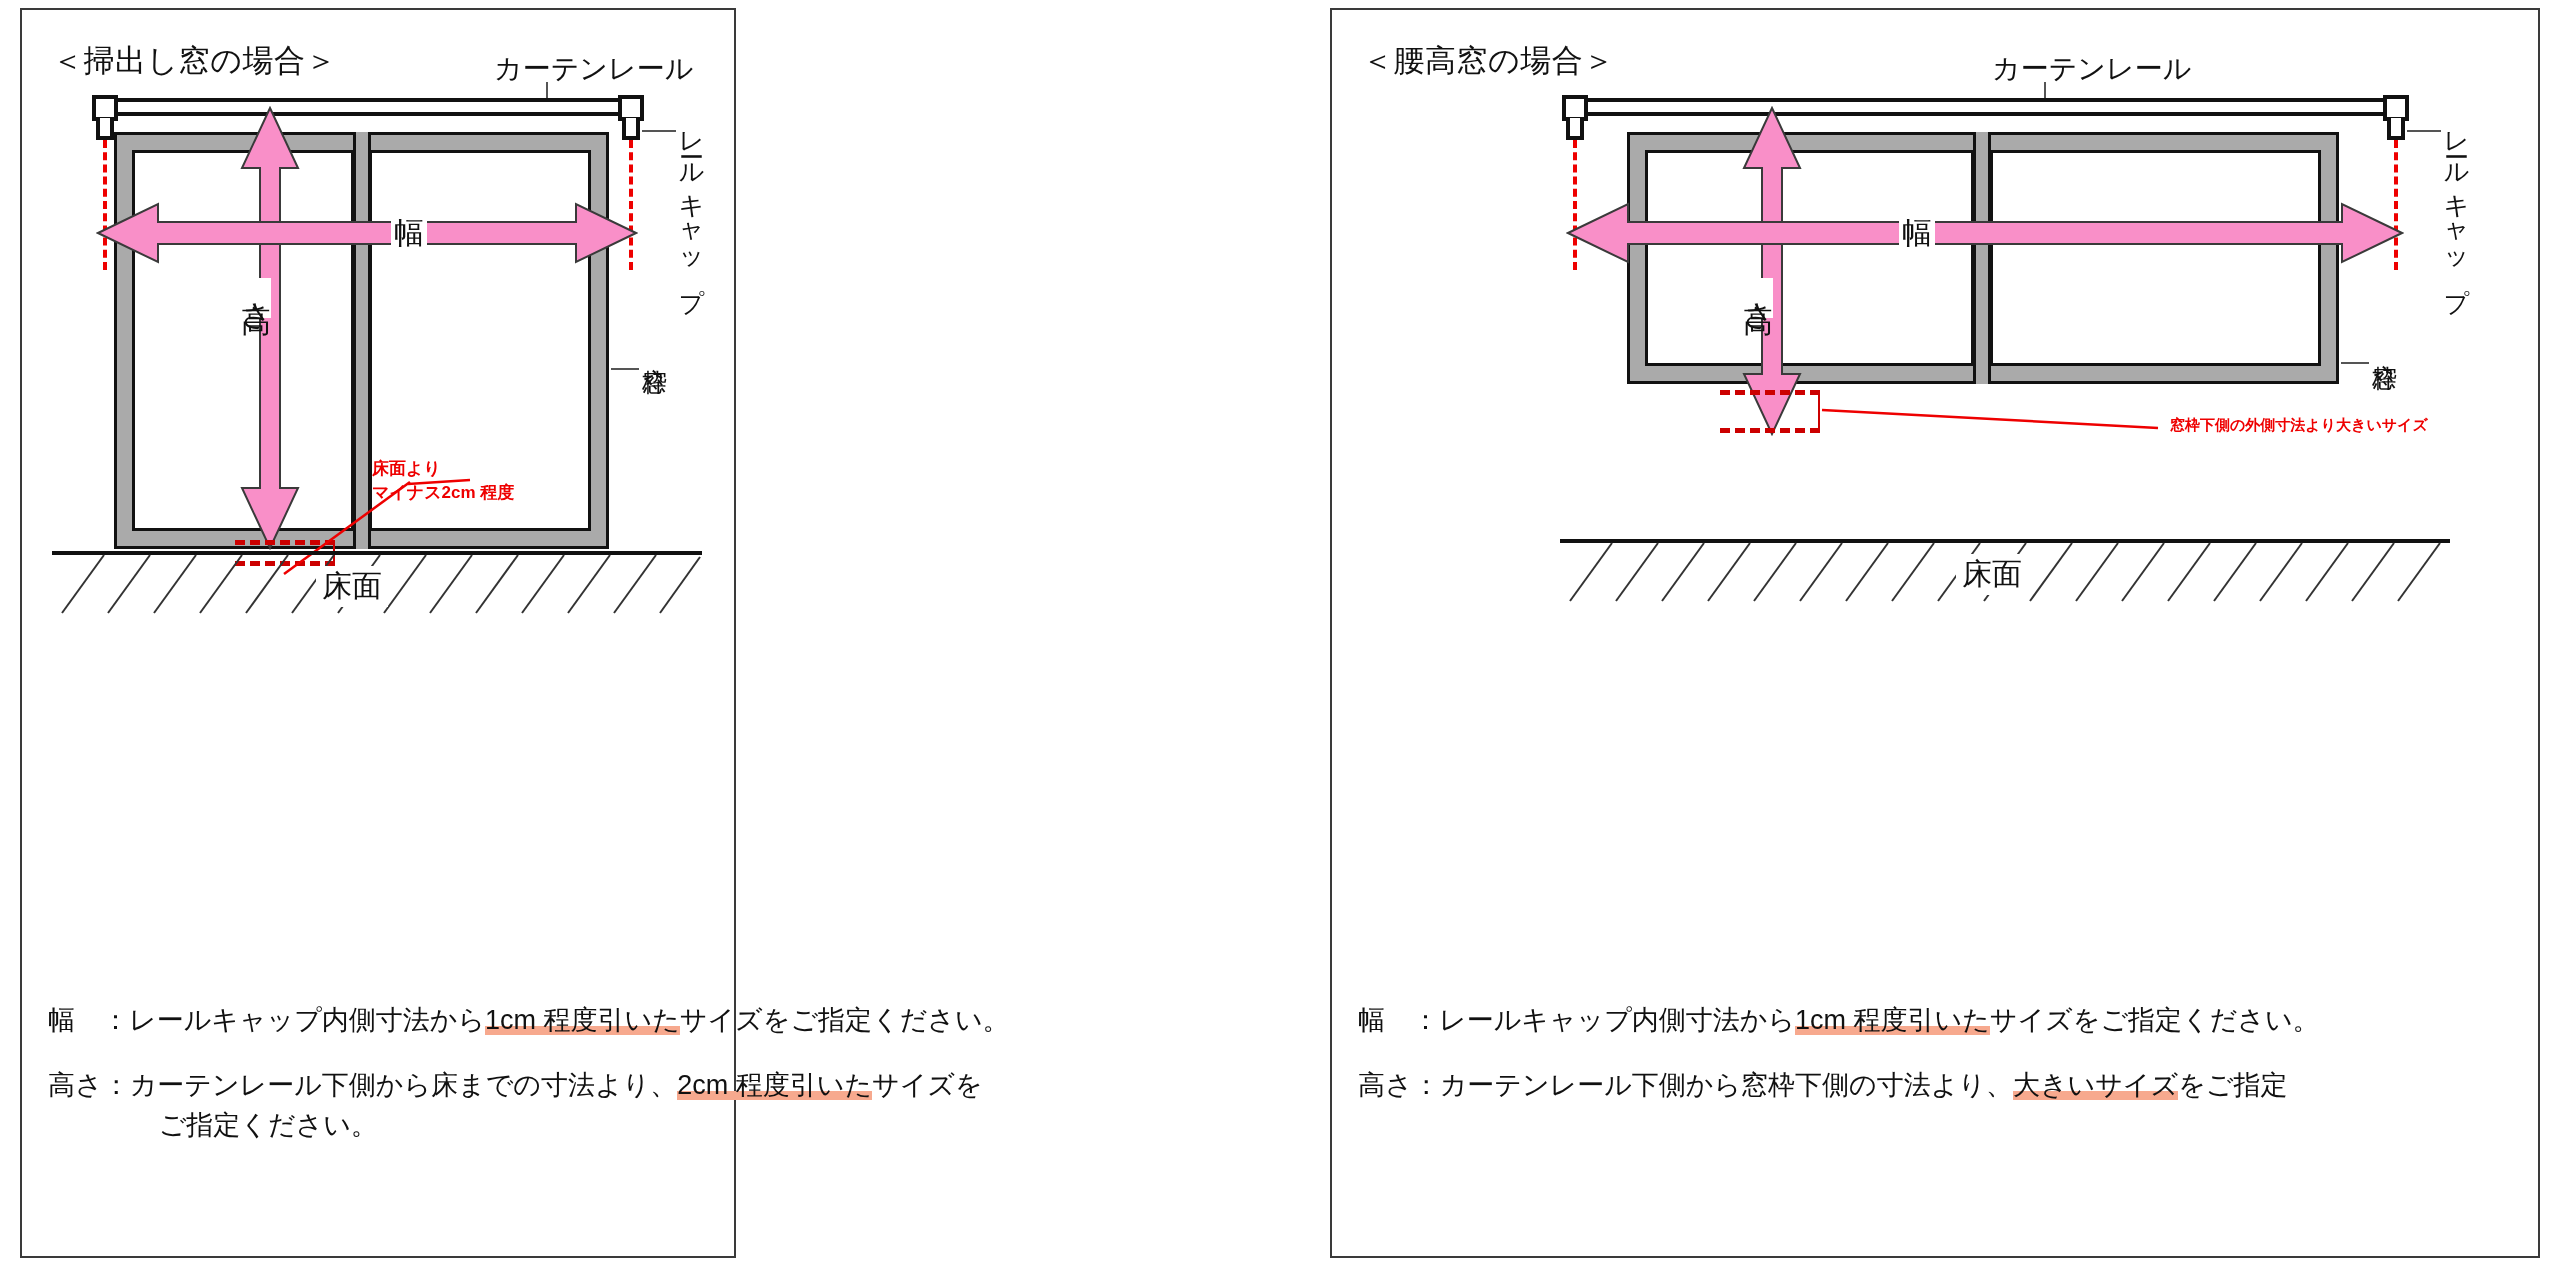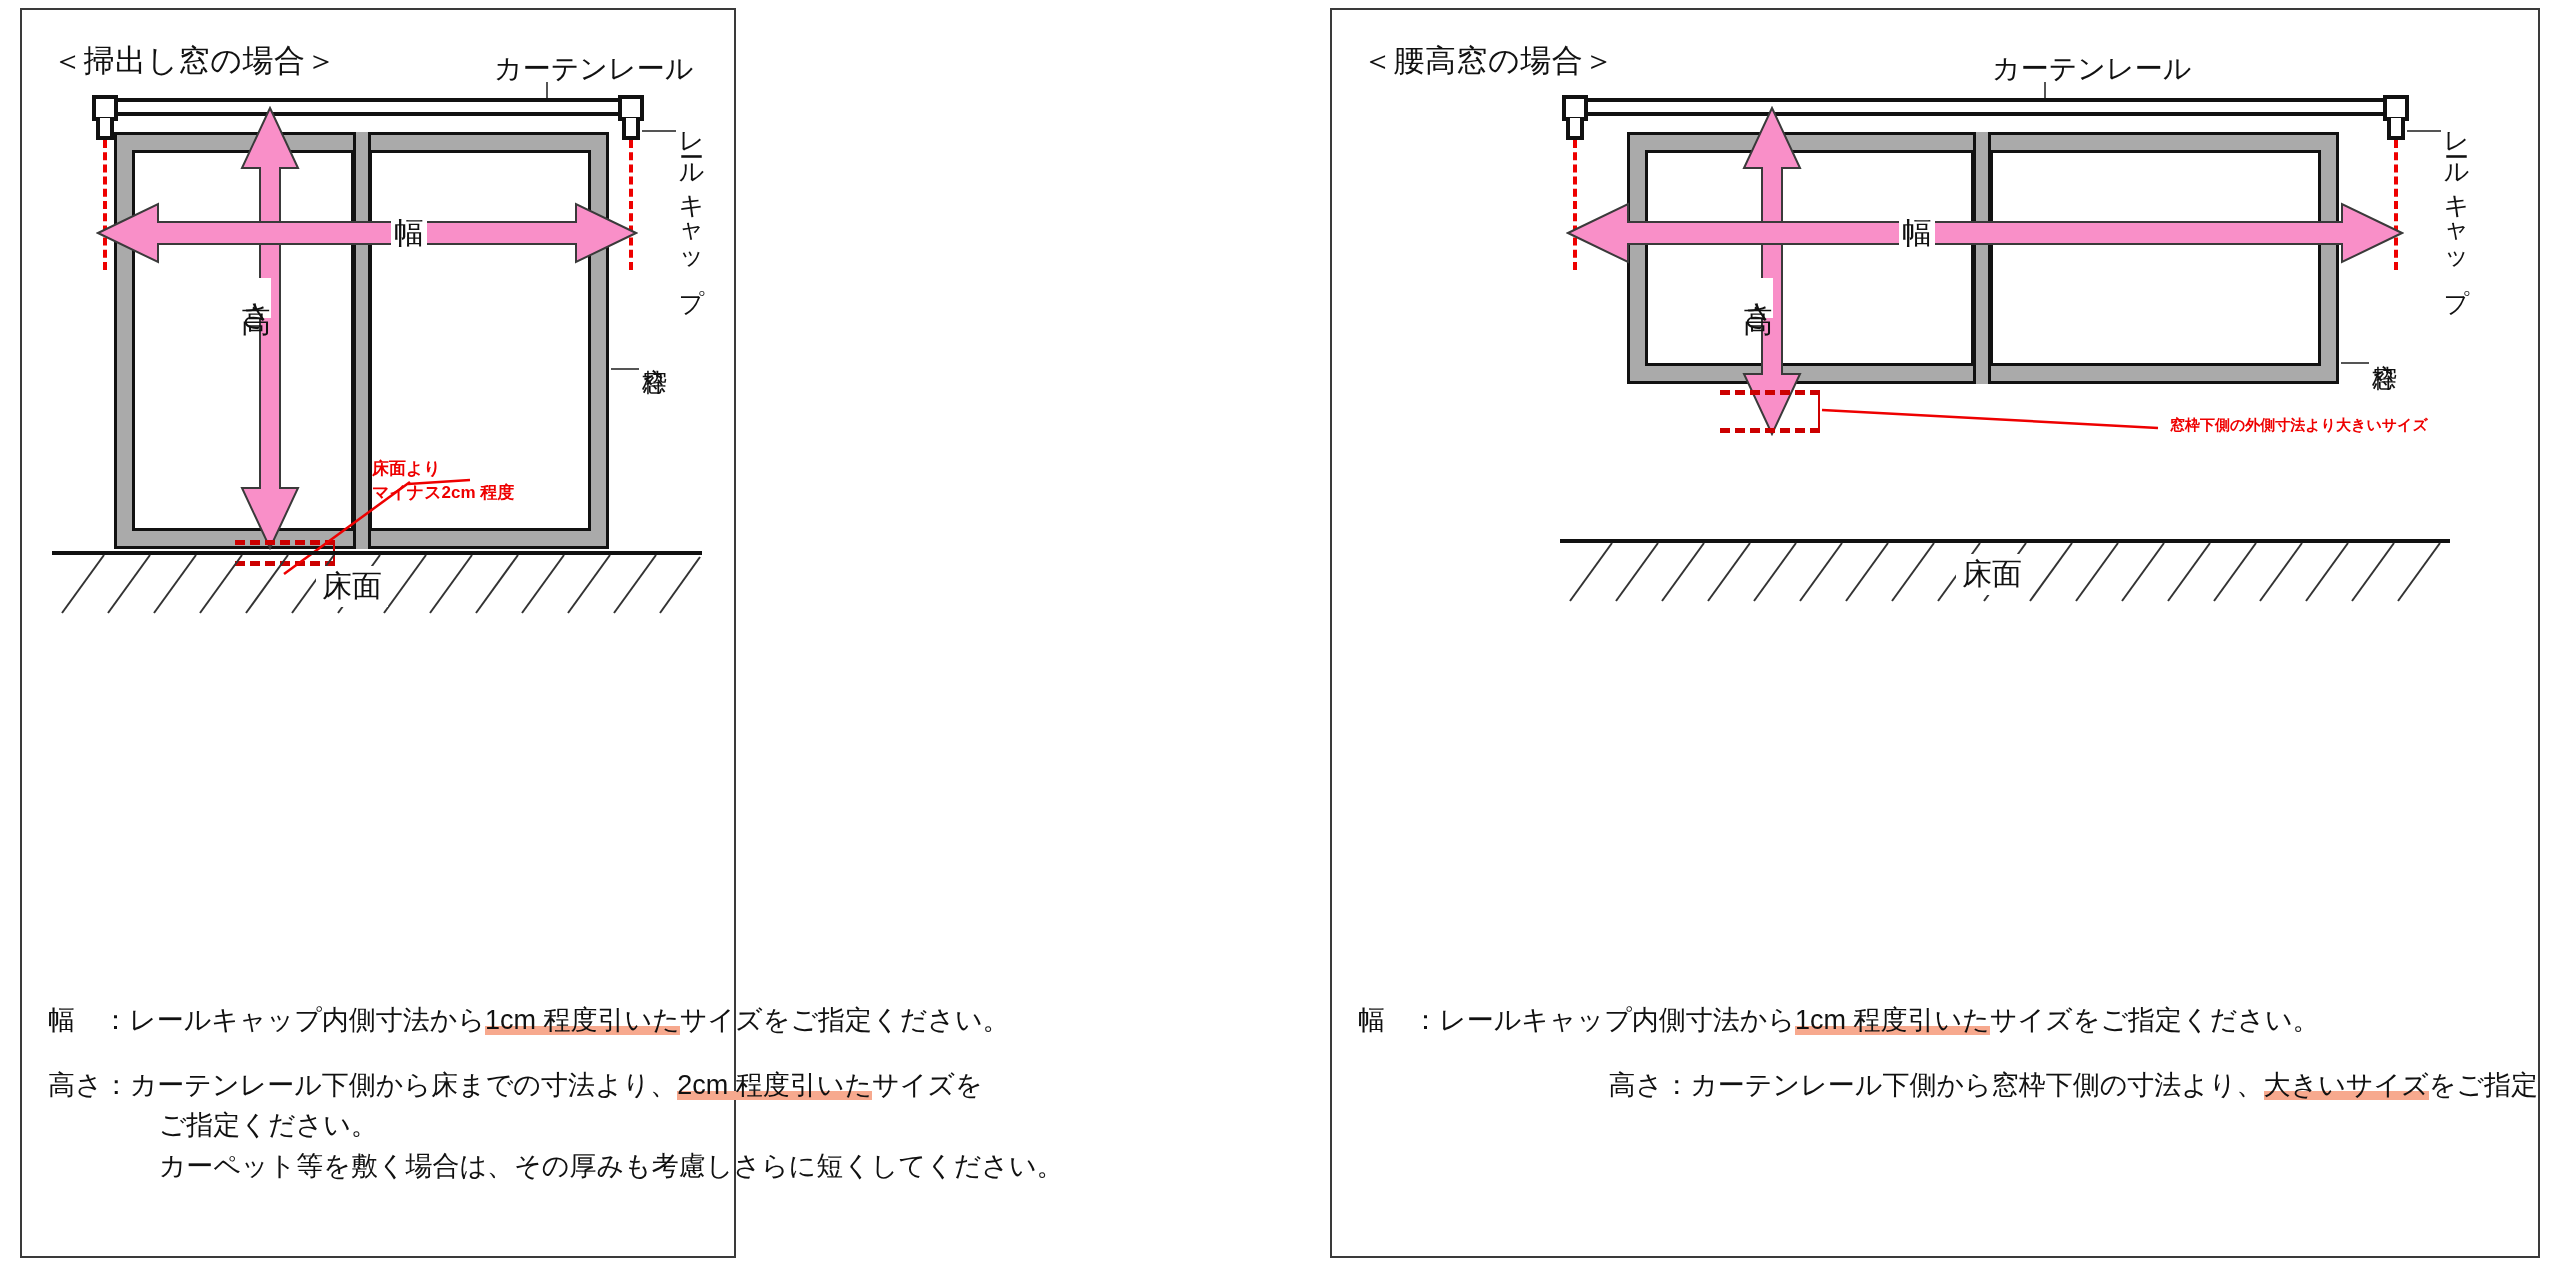--- a/index.html
+++ b/index.html
@@ -254,21 +254,20 @@
         </g>
       </svg>
       <div class="floor-label" style="left:294px; top:556px;">床面</div>
 
     </div>
 
     <div class="notes" style="top:990px; left:26px;">
       <div class="note-row" id="nl0"><span>幅　：</span><span>レールキャップ内側寸法から</span><span class="hl">1cm 程度引いた</span><span>サイズをご指定ください。</span></div>
       <div class="note-row" id="nl1" style="margin-top:24px;"><span>高さ：</span><span>カーテンレール下側から床までの寸法より、</span><span class="hl">2cm 程度引いた</span><span>サイズを</span></div>
       <div class="note-row" id="nl2"><span class="ind" style="width: 4.1em;">&nbsp;</span><span>ご指定ください。</span></div>
-      <div class="note-row" id="nl3"><span class="ind" style="width: 4.1em;">&nbsp;</span><span>カーペット等を敷く場合は、その厚みも考慮しさらに短くしてください。</span></div>
     </div>
   </div>
 
   <div class="panel" id="panel-right">
 
     <div class="panel-title" style="left:30px; top:30px;">＜腰高窓の場合＞</div>
 
     <div class="diagram">
 
       <div class="lbl" style="left:660px; top:40px;">カーテンレール</div>
@@ -336,18 +335,18 @@
           <line x1="792" y1="60" x2="834" y2="2"></line>
           <line x1="838" y1="60" x2="880" y2="2"></line>
         </g>
       </svg>
       <div class="floor-label" style="left:624px; top:544px;">床面</div>
 
     </div>
 
     <div class="notes" style="top:990px; left:26px;">
       <div class="note-row" id="nr0"><span>幅　：</span><span>レールキャップ内側寸法から</span><span class="hl">1cm 程度引いた</span><span>サイズをご指定ください。</span></div>
-      <div class="note-row" id="nr1" style="margin-top:24px;text-align:right;"><span>高さ：</span><span>カーテンレール下側から窓枠下側の寸法より、</span><span class="hl">大きいサイズ</span><span>をご指定</span></div>
+      <div class="note-row" id="nr1" style="margin-top:24px;"><span>高さ：</span><span>カーテンレール下側から窓枠下側の寸法より、</span><span class="hl">大きいサイズ</span><span>をご指定</span></div>
       <div class="note-row" id="nr2"><span class="ind" style="width: 4.1em;">&nbsp;</span></div>
     </div>
   </div>
 
 </div>
 
 </body></html>

